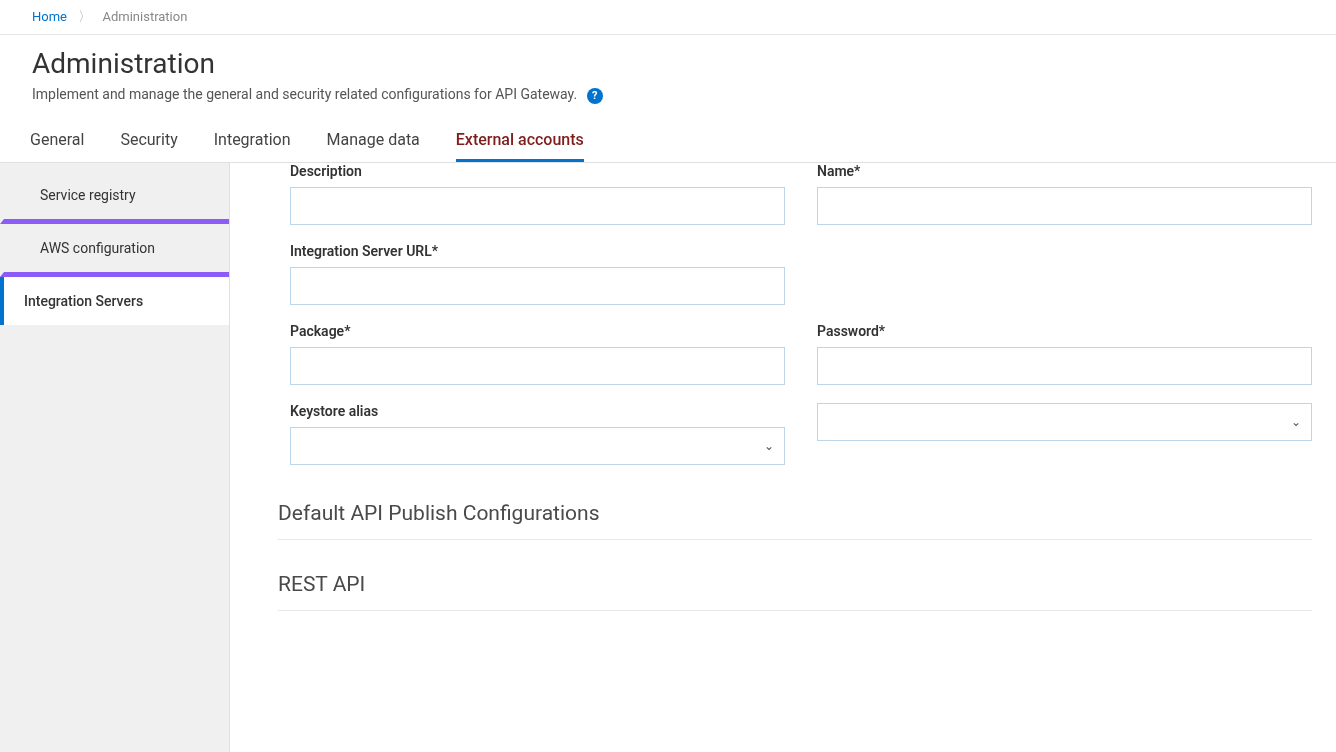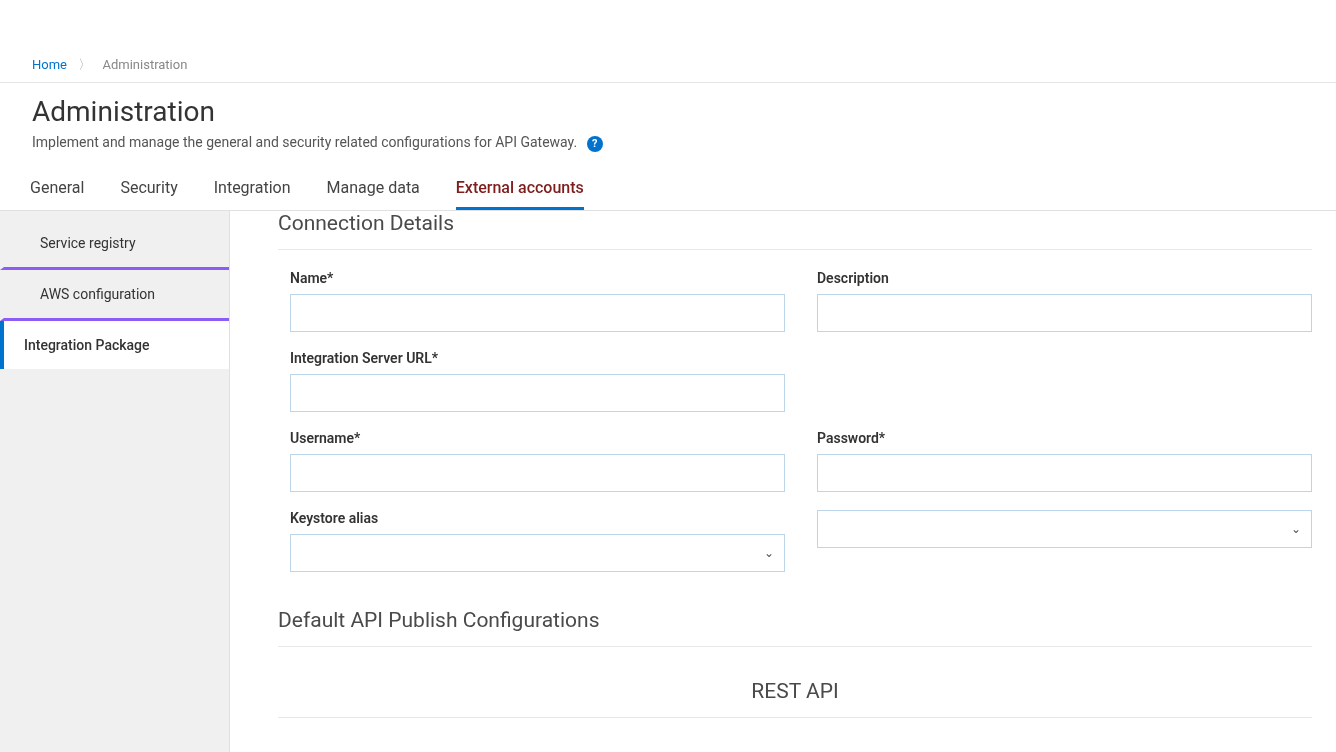--- a/index.html
+++ b/index.html
@@ -1,34 +1,34 @@
 <!DOCTYPE html>
 <html><head>
 <meta charset="utf-8">
 <style>
   * { box-sizing: border-box; margin: 0; padding: 0; }
   body { font-family: -apple-system, BlinkMacSystemFont, "Segoe UI", Roboto, Arial, sans-serif; color: #333; font-size: 14px; }
 
-  .breadcrumb { padding: 8px 32px; border-bottom: 1px solid #e5e5e5; font-size: 13px; color: #888; margin-top: 48px; }
+  .breadcrumb { padding: 8px 32px; border-bottom: 1px solid #e5e5e5; font-size: 13px; color: #888; }
   .breadcrumb .home { color: #0073cf; cursor: pointer; }
   .breadcrumb .sep { margin: 0 8px; color: #aaa; }
 
   .header { padding: 12px 32px 16px 32px; }
   .header h1 { font-size: 28px; font-weight: 400; color: #333; margin-bottom: 6px; }
   .header p { font-size: 14px; color: #555; display: inline; }
   .help-icon { display: inline-flex; width: 16px; height: 16px; border-radius: 50%; background: #0073cf; color: #fff; align-items: center; justify-content: center; font-size: 11px; font-weight: bold; margin-left: 6px; cursor: pointer; }
 
   .tabs { display: flex; gap: 36px; padding: 0 30px; border-bottom: 1px solid #e0e0e0; }
   .tab { padding: 10px 0; font-size: 16px; color: #444; cursor: pointer; border-bottom: 3px solid transparent; }
   .tab.active { border-bottom-color: #0073cf; color: #7f1d1d; font-weight: 500; }
 
   .body { display: flex; }
   .sidebar { width: 230px; background: #f0f0f0; border-right: 1px solid #e0e0e0; min-height: 600px; padding-top: 8px; }
   .side-item { padding: 16px 20px; font-size: 14px; color: #333; cursor: pointer; border-left: 4px solid transparent; }
-  .side-item:not(.active) { border-bottom: 3px solid #8b5cf6; padding-left: 36px; }
+  .side-item:not(.active) { border-bottom: 5px solid #8b5cf6; padding-left: 36px; }
   .side-item.active { background: #fff; border-left-color: #0073cf; font-weight: 500; }
 
   .content { flex: 1; padding: 0 24px 24px 48px; }
   .section-title { font-size: 21px; font-weight: 400; color: #4a4a4a; padding: 12px 0 14px 0; border-bottom: 1px solid #e8e8e8; margin-bottom: 20px; }
   .section-title.first { padding-top: 0; }
 
   .form-grid { display: grid; grid-template-columns: 1fr 1fr; column-gap: 32px; row-gap: 18px; }
   .field.full { grid-column: 1 / 2; }
   .field label { display: block; font-size: 14px; font-weight: 600; color: #333; margin-bottom: 8px; }
   .field input[type="text"], .field input[type="password"], .field .select {
@@ -57,41 +57,40 @@
   <div class="tab">Security</div>
   <div class="tab">Integration</div>
   <div class="tab">Manage data</div>
   <div class="tab active">External accounts</div>
 </div>
 
 <div class="body">
   <div class="sidebar">
     <div class="side-item">Service registry</div>
     <div class="side-item">AWS configuration</div>
-    <div class="side-item active">Integration Package</div>
+    <div class="side-item active">Integration Servers</div>
   </div>
 
   <div class="content">
 
-    <div class="section-title first">Connection Details</div>
     <div class="form-grid" style="margin-left:12px;">
       <div class="field">
-        <label>Name*</label>
+        <label>Description</label>
         <input type="text" value="" style="">
       </div>
       <div class="field">
-        <label>Description</label>
+        <label>Name*</label>
         <input type="text" value="" style="">
       </div>
       <div class="field full">
         <label>Integration Server URL*</label>
         <input type="text" value="" style="">
       </div>
       <div class="field" style="grid-column:1;">
-        <label>Username*</label>
+        <label>Package*</label>
         <input type="text" value="" style="">
       </div>
       <div class="field">
         <label>Password*</label>
         <input type="password" value="" style="">
       </div>
       <div class="field">
         <label>Keystore alias</label>
         <div class="select">
           <span class="chev">⌄</span>
@@ -99,16 +98,16 @@
       </div>
       <div class="field">
         <div class="select">
           <span class="chev">⌄</span>
         </div>
       </div>
     </div>
 
     <div class="section-title" style="margin-top:24px;">Default API Publish Configurations</div>
 
-    <div class="section-title" style="margin-top:20px; border-bottom:1px solid #e8e8e8;text-align:center;">REST API</div>
+    <div class="section-title" style="margin-top:20px; border-bottom:1px solid #e8e8e8;">REST API</div>
 
   </div>
 </div>
 
 </body></html>

